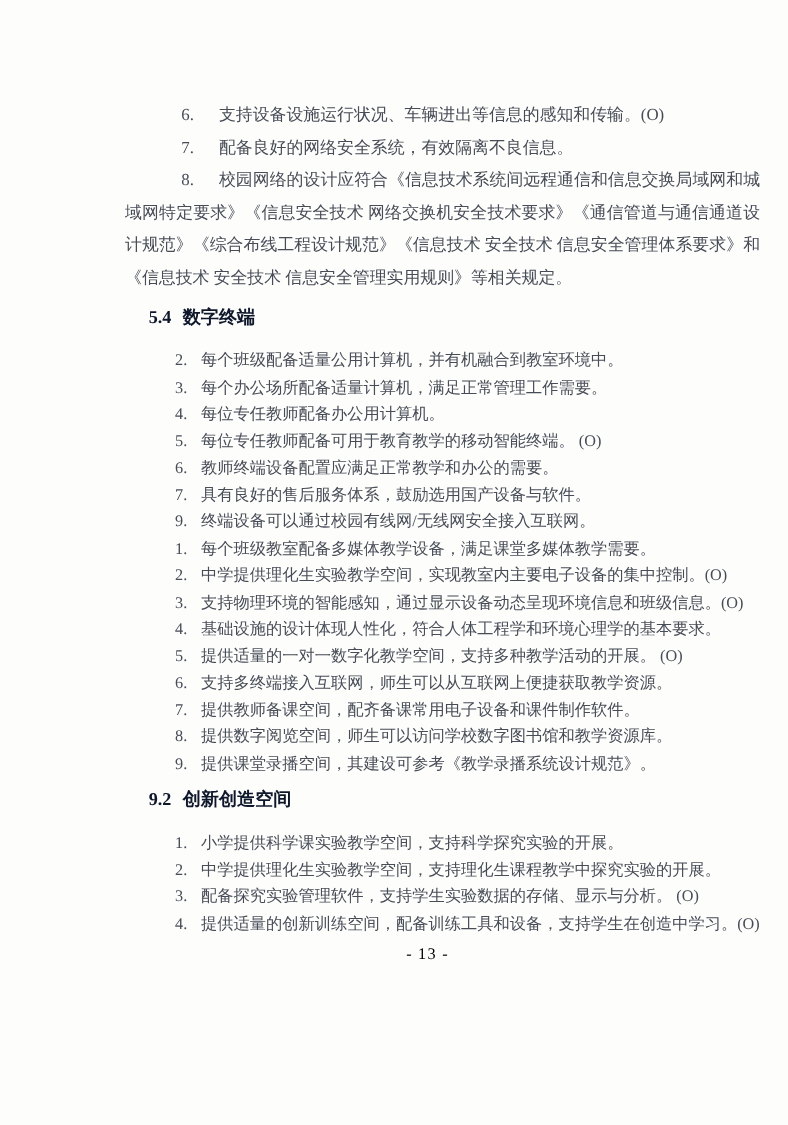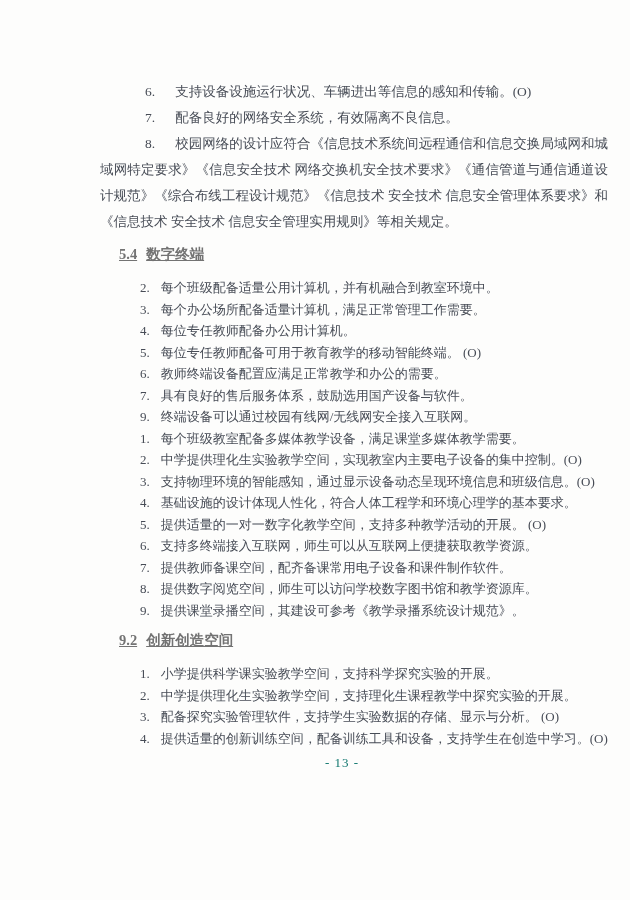--- a/index.html
+++ b/index.html
@@ -14,25 +14,25 @@
   p.li{margin:0;text-align:justify;white-space:nowrap;}
   p.li.wrap{white-space:normal;}
   
   .blk-tail p.li{font-size:13.5px;line-height:26px;text-indent:45px;}
   .blk-tail .num{margin-right:20px;}
   
   .sec-list p.li{font-size:13px;line-height:21.5px;text-indent:40px;}
   .sec-list .num{margin-right:11px;}
   h2.sec{
     margin:9px 0 13px 19px;padding:0;
-    font-size:14.5px;line-height:20px;font-weight:bold;color:#737373;text-decoration:underline;
+    font-size:14.5px;line-height:20px;font-weight:bold;color:#0f172a;
   }
   h2.sec .sec-num{margin-right:9px;}
   .footer{
-    margin-top:6px;text-align:center;font-size:13px;color:#0f766e;
+    margin-top:6px;text-align:center;font-size:13px;color:#000000;
     letter-spacing:1px;transform:translateX(-12px);
   }
 </style>
 </head>
 <body>
 
 <div class="page">
   <div class="content">
 
     <div class="blk-tail">

